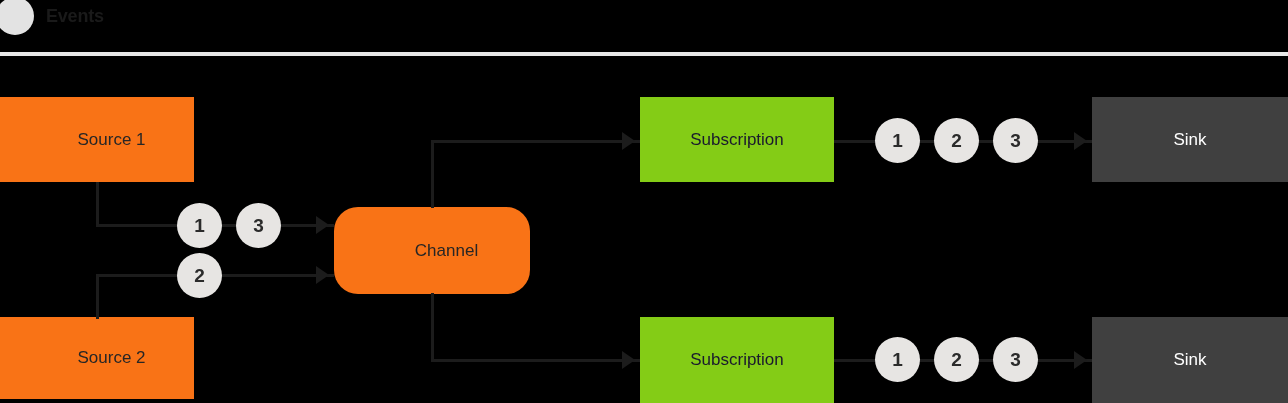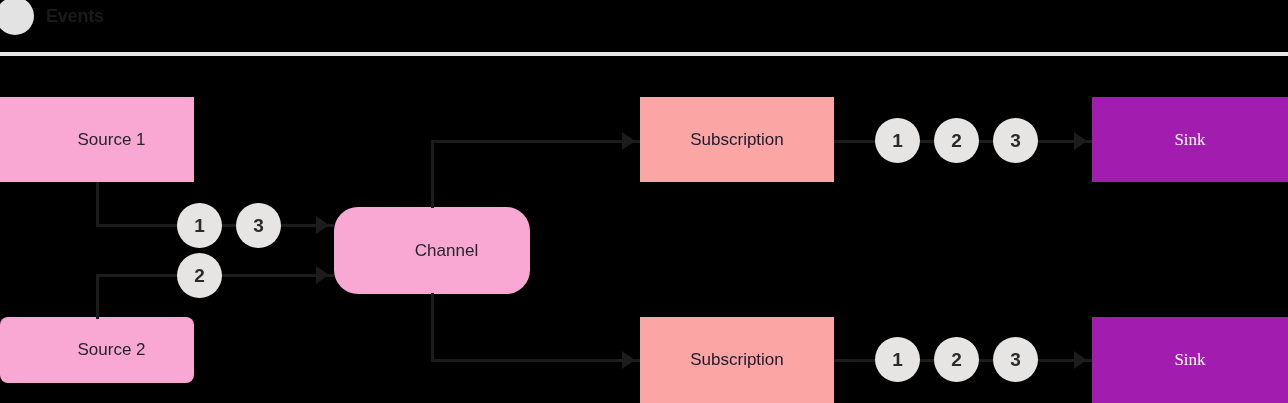--- a/index.html
+++ b/index.html
@@ -48,32 +48,31 @@
   
   .node {
     position: absolute;
     display: flex;
     align-items: center;
     justify-content: center;
     font-size: 17px;
     box-sizing: border-box;
   }
   .node-grey {
-    background: #f9a8d4;
+    background: #f97316;
     color: #262626;
     padding-left: 29px;
   }
   .node-lightblue {
-    background: #fca5a5;
+    background: #84cc16;
     color: #1a1a2e;
   }
   .node-blue {
-    background: #a21caf;
+    background: #404040;
     color: #ffffff;
-    font-family: Liberation Serif, serif;
   }
 
   
   .badge {
     position: absolute;
     width: 45px;
     height: 45px;
     border-radius: 50%;
     background: #e7e5e3;
     color: #2b2b2b;
@@ -116,21 +115,21 @@
     <span>Source 1</span>
   </div>
 
   <div class="edge edge-v" style="left:96px; top:182px; height:45px;"></div>
   <div class="edge edge-h" style="left:96px; top:224px; width:238px;"></div>
   <div class="arrowhead" style="left:316px; top:216px;"></div>
 
   <div class="badge" style="left:177px; top:203px;">1</div>
   <div class="badge" style="left:236px; top:203px;">3</div>
 
-  <div class="node node-grey" style="left:0px; top:317px; width:194px; height:66px;border-radius:8px;">
+  <div class="node node-grey" style="left:0px; top:317px; width:194px; height:82px;">
     <span>Source 2</span>
   </div>
 
   <div class="edge edge-v" style="left:96px; top:274px; height:45px;"></div>
   <div class="edge edge-h" style="left:96px; top:274px; width:238px;"></div>
   <div class="arrowhead" style="left:316px; top:266px;"></div>
 
   <div class="badge" style="left:177px; top:253px;">2</div>
 
   <div class="node node-grey" style="left:334px; top:207px; width:196px; height:87px;border-radius:24px;">

